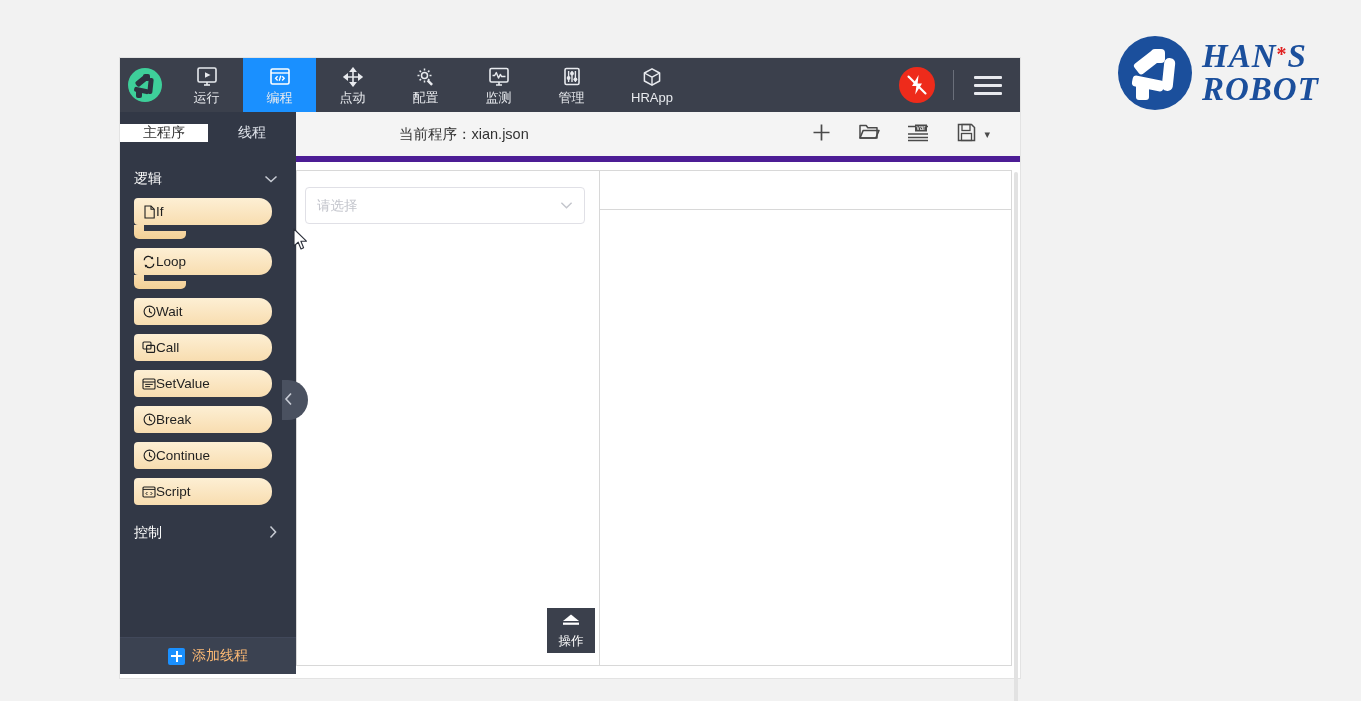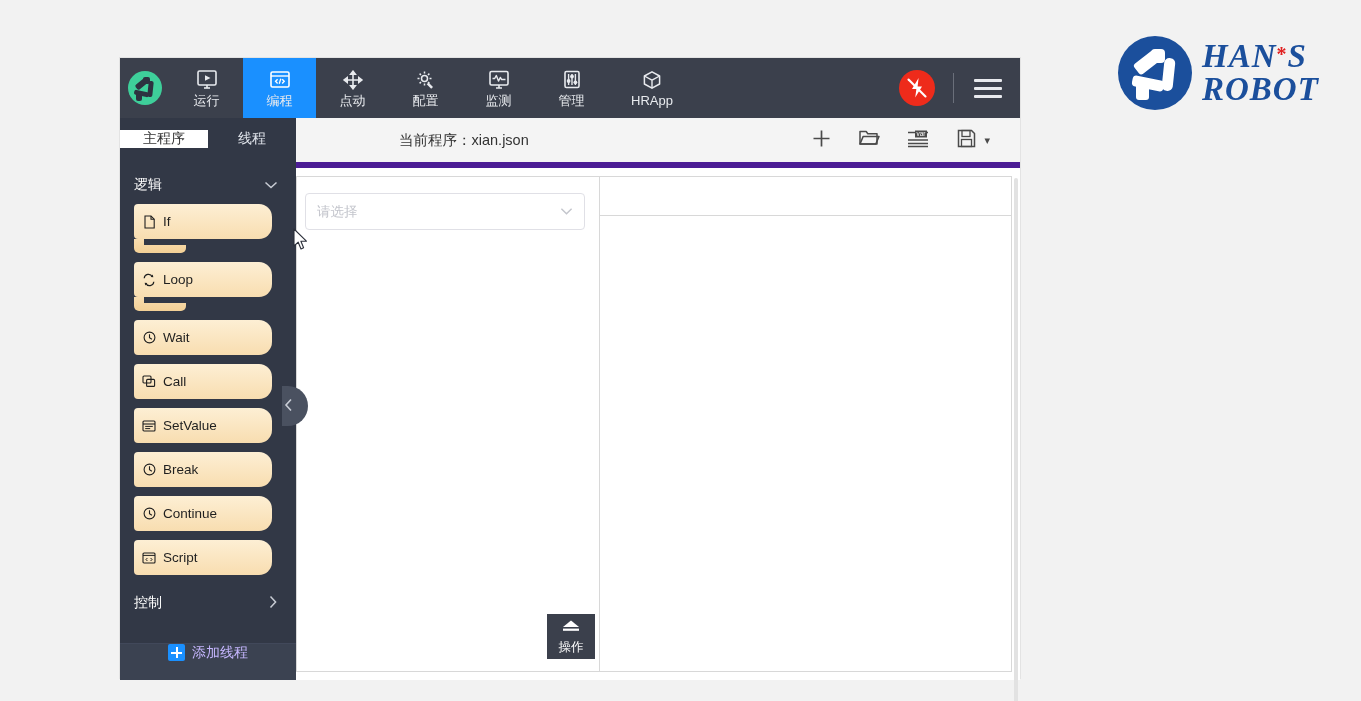--- a/index.html
+++ b/index.html
@@ -19,21 +19,21 @@
   #brand-mark .d{width:32px;height:11px;left:14px;top:42px;border-radius:4px;transform:rotate(12deg);}
   #brand-mark .e{width:13px;height:20px;left:18px;top:44px;border-radius:3px;}
   #brand-text{display:flex;flex-direction:column;line-height:1.0;}
   .brand-line{font-family:"Liberation Serif","DejaVu Serif",serif;font-style:italic;font-weight:bold;
     font-size:33px;color:#1b4f9c;letter-spacing:1px;position:relative;}
   .brand-star{color:#e02020;font-style:normal;font-size:20px;vertical-align:6px;}
   
   #app{position:absolute;left:120px;top:58px;width:900px;height:620px;background:#fff;
        box-shadow:0 0 0 1px #e3e3e3;}
   
-  #toolbar{height:60px;background:#3b404c;display:flex;align-items:stretch;position:relative;}
+  #toolbar{height:54px;background:#3b404c;display:flex;align-items:stretch;position:relative;}
   #app-logo{width:50px;display:flex;align-items:center;justify-content:center;}
   #app-logo .circ{width:34px;height:34px;border-radius:50%;background:#3ecf9a;position:relative;overflow:hidden;}
   #app-logo .circ i{position:absolute;background:#2d3240;display:block;}
   #app-logo .p1{width:13px;height:6px;left:7px;top:10px;transform:rotate(-38deg);border-radius:2px;}
   #app-logo .p2{width:7px;height:7px;left:15px;top:6px;border-radius:2px;}
   #app-logo .p3{width:5px;height:16px;left:20px;top:10px;border-radius:2px;transform:rotate(6deg);}
   #app-logo .p4{width:15px;height:5px;left:6px;top:20px;border-radius:2px;transform:rotate(12deg);}
   #app-logo .p5{width:6px;height:9px;left:8px;top:21px;border-radius:2px;}
   .tbitem{width:73px;display:flex;flex-direction:column;align-items:center;justify-content:center;gap:3px;
     color:#e8eaee;cursor:pointer;}
@@ -53,31 +53,31 @@
   #left{width:176px;background:#323846;display:flex;flex-direction:column;position:relative;flex:0 0 auto;}
   #tabs{height:42px;display:flex;flex:0 0 auto;align-items:center;}
   .tab{flex:1;display:flex;align-items:center;justify-content:center;font-size:14px;color:#dfe3ea;cursor:pointer;}
   .tab.active{background:#fff;color:#333;font-weight:normal;}
   #cats{flex:1;overflow:hidden;position:relative;}
   .cat-head{display:flex;align-items:center;justify-content:space-between;padding:16px 18px 10px 14px;
     color:#fff;font-size:14px;cursor:pointer;}
   .chev{color:#c8ccd4;font-size:13px;line-height:1;}
   .blocks{padding:0 0 0 14px;}
   .blk{position:relative;margin-bottom:9px;width:138px;cursor:pointer;}
-  .blk .top{height:35px;background:linear-gradient(#fdefd4,#f8ddb0);border-radius:4px 13px 13px 4px;
-    display:flex;align-items:center;gap:7px;padding-left:8px;box-sizing:border-box;}
+  .blk .top{height:27px;background:linear-gradient(#fdefd4,#f8ddb0);border-radius:4px 13px 13px 4px;
+    display:flex;align-items:center;padding-left:8px;box-sizing:border-box;}
   .blk .top .bi{width:14px;height:14px;flex:0 0 auto;display:flex;align-items:center;justify-content:center;}
   .blk .top .bt{font-size:13.5px;color:#1f1f1f;}
   .blk.c .mid{height:6px;background:linear-gradient(#f8ddb0,#f6d7a4);width:10px;}
   .blk.c .foot{height:8px;width:52px;background:linear-gradient(#f6d7a4,#f3d096);border-radius:0 0 5px 5px;}
   .blk.c .wrap{display:flex;flex-direction:column;}
   #ctrl-head{display:flex;align-items:center;justify-content:space-between;padding:10px 18px 10px 14px;
     color:#fff;font-size:14px;cursor:pointer;gap:28px;}
-  #addthread{height:36px;background:#3b4251;display:flex;justify-content:center;gap:7px;
-    color:#c4b5fd;font-size:14px;cursor:pointer;flex:0 0 auto;border-top:1px solid #41485a;}
+  #addthread{height:36px;background:#3b4251;display:flex;align-items:center;justify-content:center;gap:7px;
+    color:#fdba74;font-size:14px;cursor:pointer;flex:0 0 auto;border-top:1px solid #41485a;}
   #addthread .plus{width:17px;height:17px;background:#1a90ff;border-radius:2px;position:relative;flex:0 0 auto;}
   #addthread .plus:before,#addthread .plus:after{content:"";position:absolute;background:#fff;}
   #addthread .plus:before{left:3px;top:7.5px;width:11px;height:2px;}
   #addthread .plus:after{top:3px;left:7.5px;height:11px;width:2px;}
   #collapse{position:absolute;right:-12px;top:268px;width:24px;height:40px;background:#4a5160;
     border-radius:0 20px 20px 0;display:flex;align-items:center;justify-content:flex-start;padding-left:2px;
     color:#c9cdd6;font-size:14px;cursor:pointer;z-index:5;}
   
   #right{flex:1;display:flex;flex-direction:column;background:#fff;}
   #prog-bar{height:44px;background:#f4f4f4;border-bottom:6px solid #4c1d95;display:flex;align-items:center;

